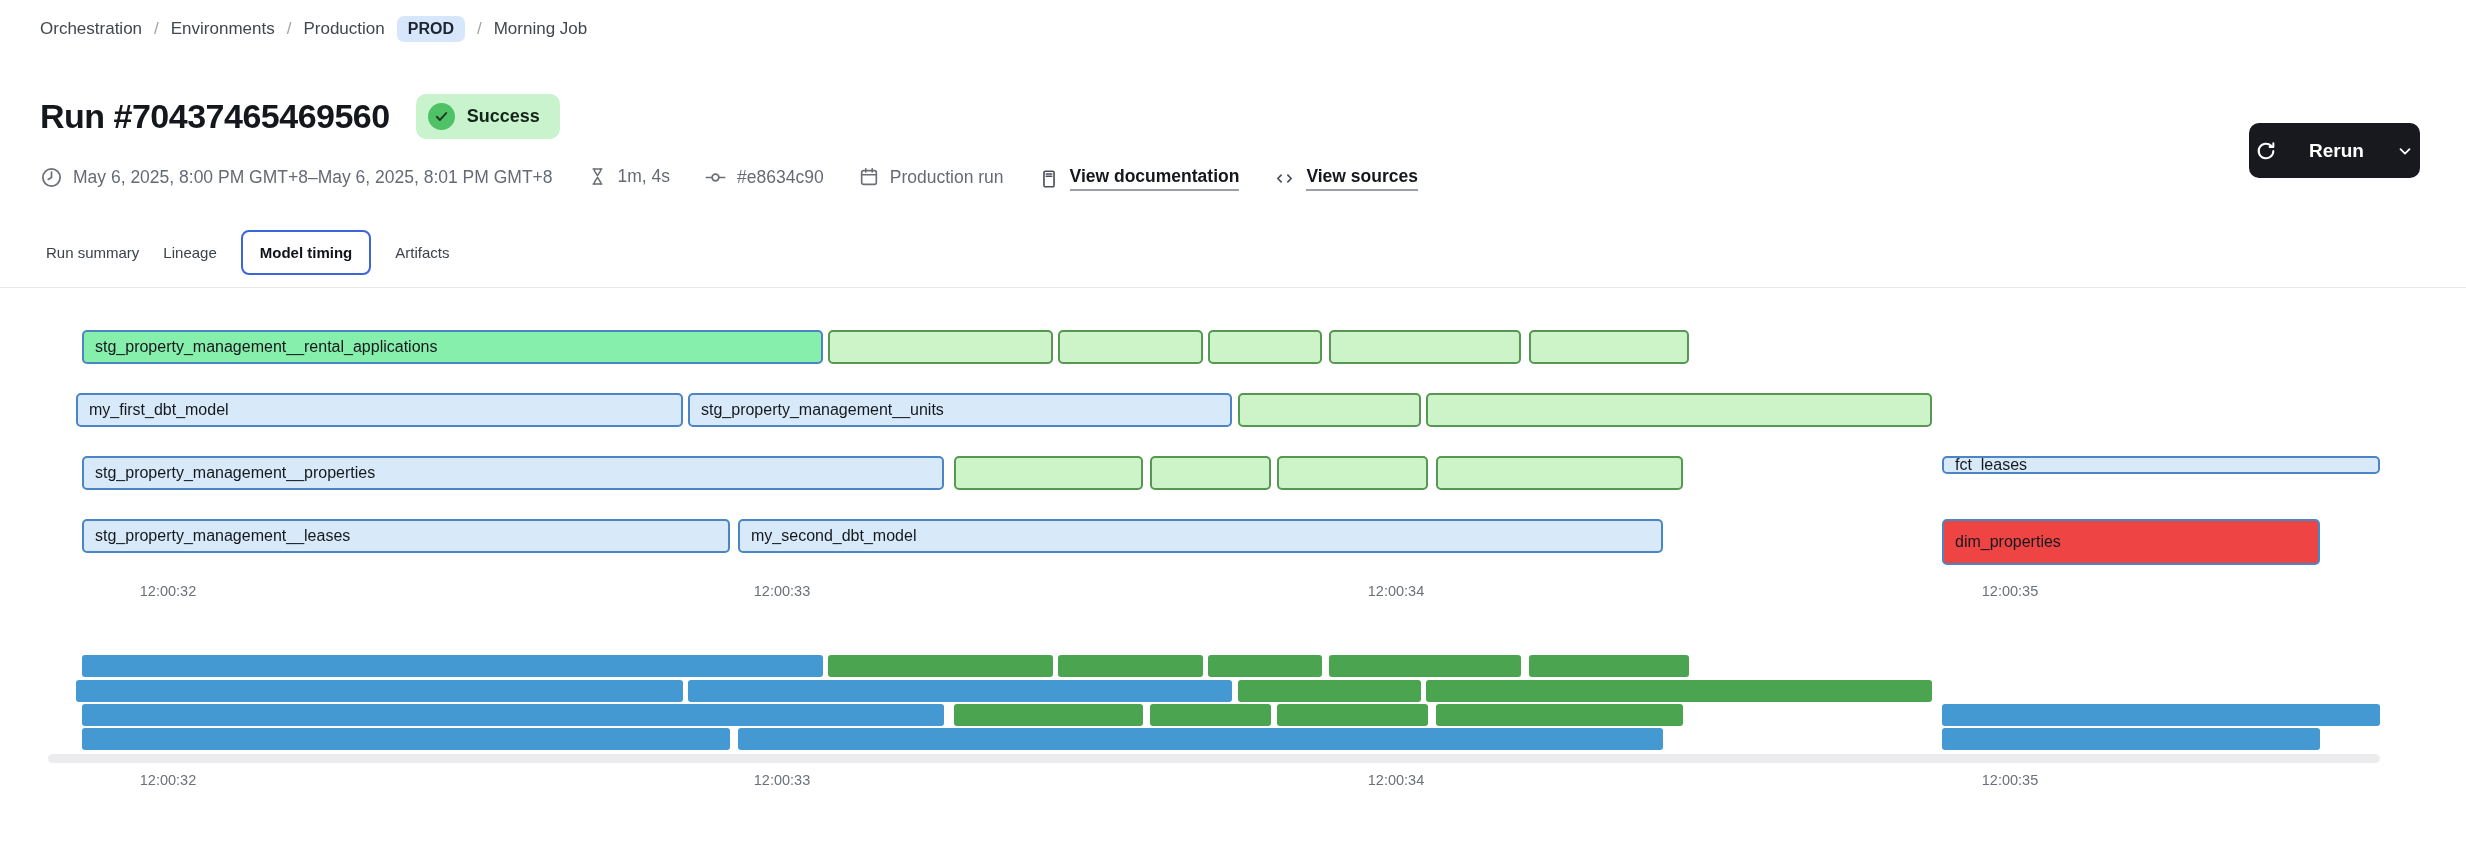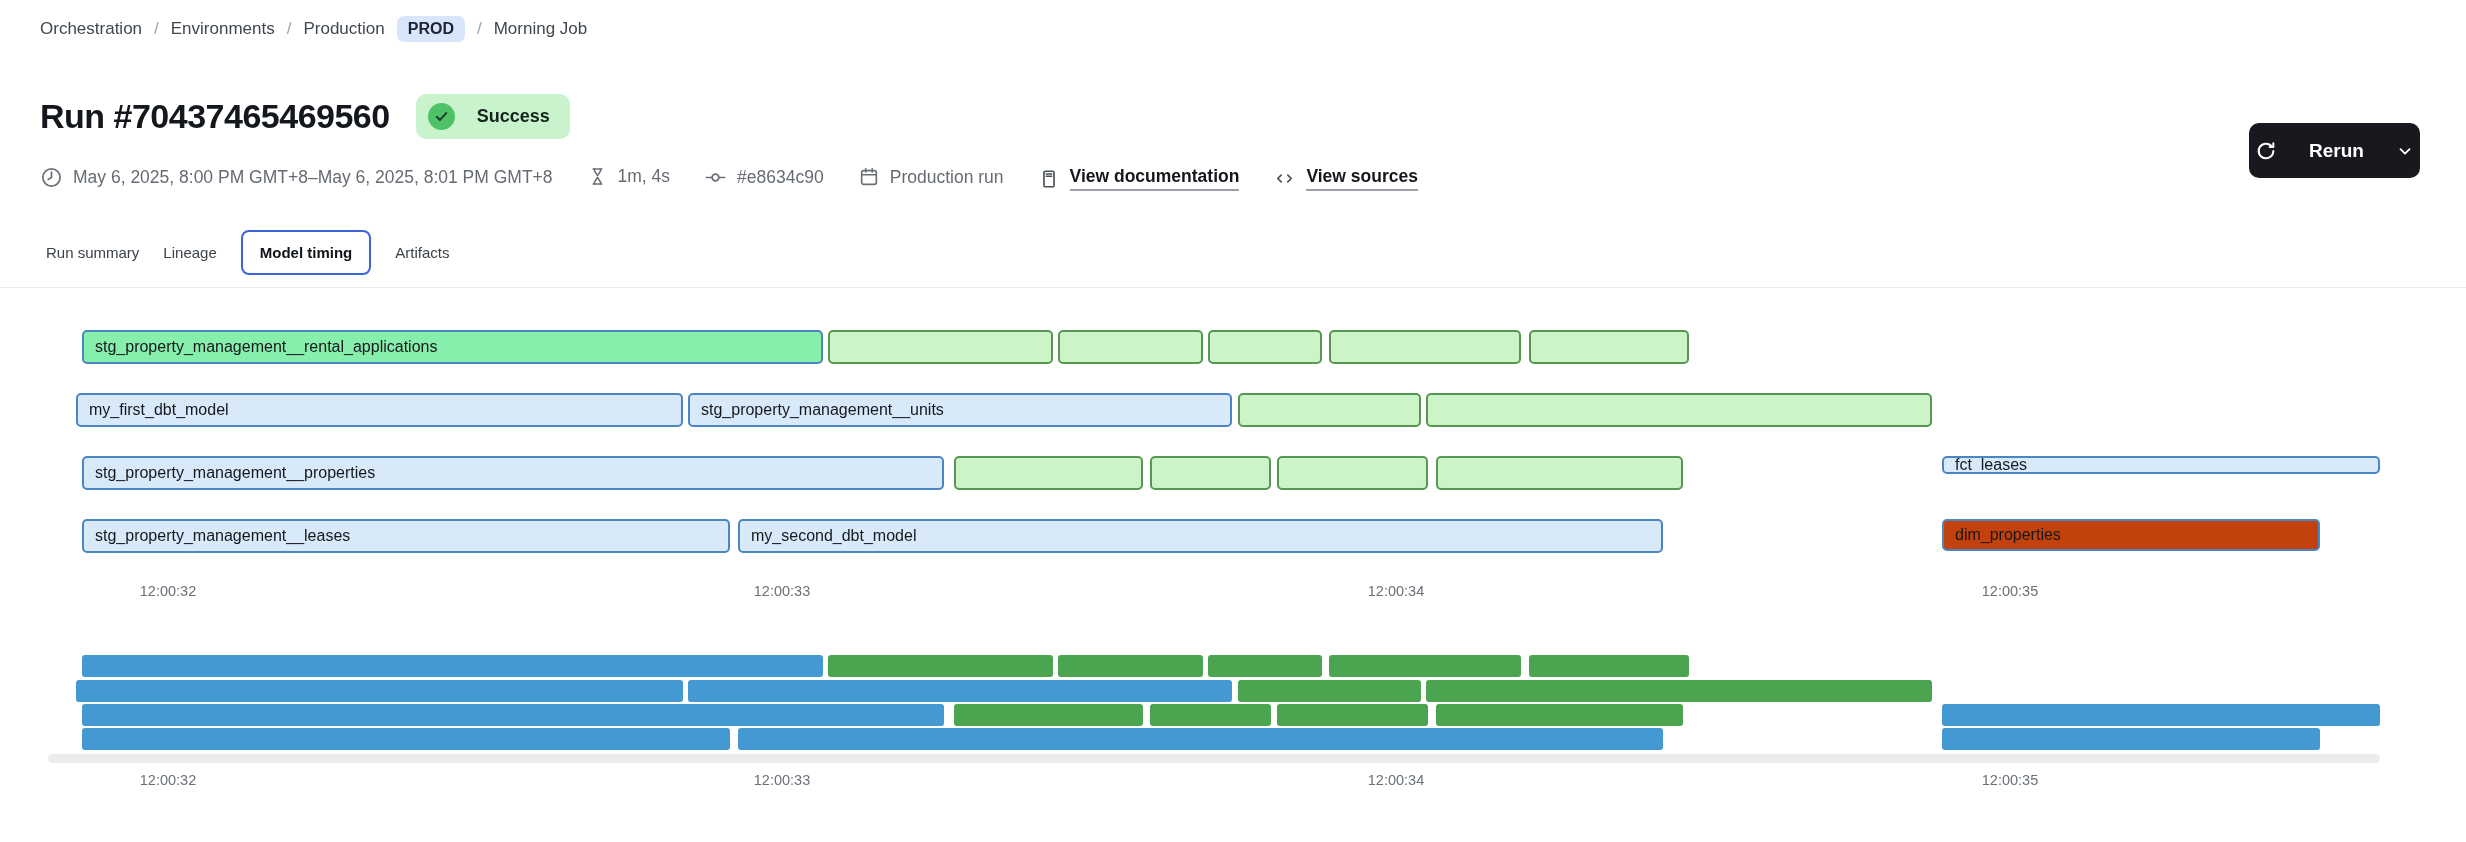--- a/index.html
+++ b/index.html
@@ -11,21 +11,21 @@
               font-size:17px;color:#40474f;}
   .crumb{cursor:pointer;}
   .crumb.last{cursor:default;}
   .crumb-sep{color:#a0a6ad;}
   .env-pill{background:#d8e6fc;color:#1b2430;font-weight:700;font-size:16px;
             padding:4px 11px;border-radius:7px;}
 
   
   .header{position:absolute;left:40px;top:94px;display:flex;align-items:center;gap:26px;}
   .run-title{font-size:34px;font-weight:700;letter-spacing:-0.5px;color:#14181d;margin:0;}
-  .status-badge{display:flex;align-items:center;gap:22px;background:#c9f3cd;border-radius:10px;
+  .status-badge{display:flex;align-items:center;gap:12px;background:#c9f3cd;border-radius:10px;
                 padding:9px 20px 9px 12px;font-size:18px;font-weight:600;color:#14241a;}
   .status-dot{width:27px;height:27px;border-radius:50%;background:#4fc268;display:flex;
               align-items:center;justify-content:center;}
 
   
   .rerun-btn{position:absolute;left:2249px;top:123px;width:171px;height:55px;background:#17191e;
              border:none;border-radius:10px;color:#fff;display:flex;align-items:center;
              justify-content:space-between;gap:13px;font-size:19px;font-weight:700;cursor:pointer;
              font-family:"Liberation Sans",sans-serif;}
 
@@ -198,21 +198,21 @@
     </div>
     <div class="mbar" style="left: 1942px; top: 704px; width: 438px; height: 22px; background: rgb(69, 153, 210);"></div>
     <div class="gbar" style="left: 82px; top: 519px; width: 648px; height: 34px; background: rgb(216, 233, 250); border: 2px solid rgb(76, 133, 196);">
       <span>stg_property_management__leases</span>
     </div>
     <div class="mbar" style="left: 82px; top: 728px; width: 648px; height: 22px; background: rgb(69, 153, 210);"></div>
     <div class="gbar" style="left: 738px; top: 519px; width: 925px; height: 34px; background: rgb(216, 233, 250); border: 2px solid rgb(76, 133, 196);">
       <span>my_second_dbt_model</span>
     </div>
     <div class="mbar" style="left: 738px; top: 728px; width: 925px; height: 22px; background: rgb(69, 153, 210);"></div>
-    <div class="gbar" style="left: 1942px; top: 519px; width: 378px; height: 32px; background: #c2410c; border: 2px solid rgb(76, 133, 196);">
+    <div class="gbar" style="left: 1942px; top: 519px; width: 378px; height: 46px; background: #ef4444; border: 2px solid rgb(76, 133, 196);">
       <span>dim_properties</span>
     </div>
     <div class="mbar" style="left: 1942px; top: 728px; width: 378px; height: 22px; background: rgb(69, 153, 210);"></div>
     <span class="axis-label" style="left: 168px; top: 583px;">12:00:32</span>
     <span class="axis-label" style="left: 782px; top: 583px;">12:00:33</span>
     <span class="axis-label" style="left: 1396px; top: 583px;">12:00:34</span>
     <span class="axis-label" style="left: 2010px; top: 583px;">12:00:35</span>
     <span class="axis-label" style="left: 168px; top: 772px;">12:00:32</span>
     <span class="axis-label" style="left: 782px; top: 772px;">12:00:33</span>
     <span class="axis-label" style="left: 1396px; top: 772px;">12:00:34</span>

